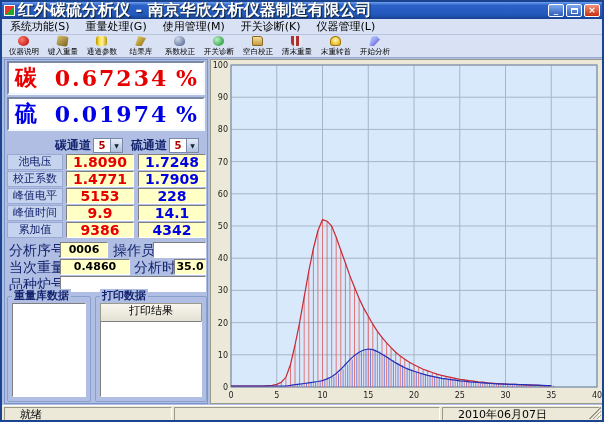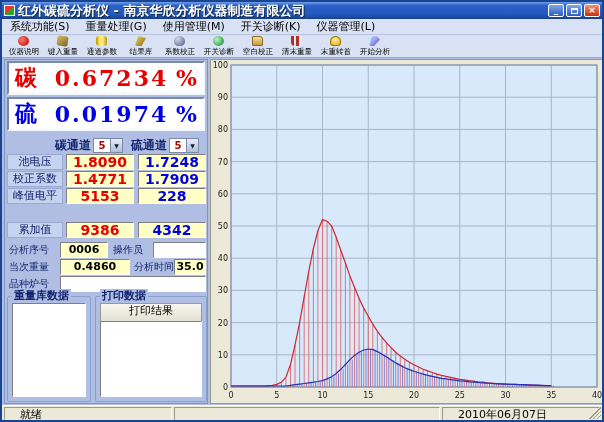--- a/index.html
+++ b/index.html
@@ -5,21 +5,21 @@
   * { margin:0; padding:0; box-sizing:border-box; }
   html,body { width:604px; height:422px; background:#3A6EA5; font-family:"DejaVu Sans","Liberation Sans",sans-serif; }
   .window { position:relative; width:604px; height:422px; background:#AFBEE2; border:2px solid #1A4490; overflow:hidden; }
 
   
   .titlebar { position:absolute; left:0; top:0; width:600px; height:17px;
     background:linear-gradient(180deg,#6FA0EE 0%,#2C62C8 20%,#2258BC 75%,#16408E 100%);
     display:flex; align-items:center; padding:0 2px; }
   .app-icon { width:11px; height:11px; margin-right:3px;
     background:linear-gradient(135deg,#e33 0 50%,#2a2 50% 100%); border:1px solid #fff; }
-  .title-text { color:#fff; font-size:13px; font-weight:bold; white-space:nowrap; text-shadow:1px 1px 1px #123; flex:1; }
+  .title-text { color:#fff; font-size:16px; font-weight:bold; white-space:nowrap; text-shadow:1px 1px 1px #123; flex:1; }
   .win-btns { display:flex; gap:2px; }
   .win-btn { width:16px; height:13px; border:1px solid #fff; border-radius:2px; color:#fff;
     font-size:9px; line-height:11px; text-align:center; font-weight:bold;
     background:linear-gradient(180deg,#7FA8EE,#2E5CB8); }
   .win-btn.close { background:linear-gradient(180deg,#F09078,#C83010); }
   .restore-glyph { display:block; width:7px; height:6px; margin:3px auto; border:1px solid #fff; border-top:2px solid #fff; }
 
   
   .menubar { position:absolute; left:0; top:17px; width:600px; height:16px; background:#D9E1F4;
     display:flex; align-items:center; font-size:11px; color:#000; border-bottom:1px solid #B8C4E0; }
@@ -64,21 +64,21 @@
 
   .trow { position:absolute; left:0; width:204px; height:17px; }
   .tlabel { position:absolute; left:2px; top:0; width:56px; height:16px; background:#C6D3EE;
     border:1px solid #98AAD4; color:#14246E; font-size:11px; line-height:14px; text-align:center;
     font-family:"DejaVu Serif","Liberation Serif",serif; }
   .tcell { position:absolute; top:0; height:16px; background:#FFFFC6;
     border:1px solid; border-color:#808080 #FFFFFF #FFFFFF #808080;
     font-size:14px; font-weight:bold; text-align:center; line-height:14px; }
   .c1 { left:61px; width:68px; } .c2 { left:133px; width:68px; }
 
-  .frow-label { position:absolute; color:#14246E; font-size:10px; line-height:16px;
+  .frow-label { position:absolute; color:#14246E; font-size:14px; line-height:16px;
     font-family:"DejaVu Serif","Liberation Serif",serif; }
   .field { position:absolute; height:16px; border:1px solid; border-color:#808080 #FFFFFF #FFFFFF #808080;
     font-size:11px; font-weight:bold; color:#000; text-align:center; line-height:14px; }
   .f-yellow { background:#FFFFC6; } .f-white { background:#fff; }
 
   .grp { position:absolute; top:236px; height:106px; border:1px solid #8AA0CC; border-radius:2px; }
   .grp-label { position:absolute; top:-8px; left:4px; background:#AFBEE2; padding:0 2px;
     font-size:11px; font-weight:bold; color:#14246E; line-height:14px; }
   .grp-wdb { left:2px; width:84px; }
   .grp-pd { left:90px; width:112px; }
@@ -204,20 +204,25 @@
     </div>
     <div class="trow" style="top:111px;">
       <span class="tlabel">校正系数</span>
       <span class="tcell c1 carbon-color">1.4771</span>
       <span class="tcell c2 sulfur-color">1.7909</span>
     </div>
     <div class="trow" style="top:128px;">
       <span class="tlabel">峰值电平</span>
       <span class="tcell c1 carbon-color">5153</span>
       <span class="tcell c2 sulfur-color">228</span>
+    </div>
+    <div class="trow" style="top:145px;">
+      <span class="tlabel">峰值时间</span>
+      <span class="tcell c1 carbon-color">9.9</span>
+      <span class="tcell c2 sulfur-color">14.1</span>
     </div>
     <div class="trow" style="top:162px;">
       <span class="tlabel">累加值</span>
       <span class="tcell c1 carbon-color">9386</span>
       <span class="tcell c2 sulfur-color">4342</span>
     </div>
 
     <span class="frow-label" style="left:4px; top:182px;">分析序号</span>
     <span class="field f-yellow" style="left:55px; top:182px; width:48px;">0006</span>
     <span class="frow-label" style="left:108px; top:182px;">操作员</span>

